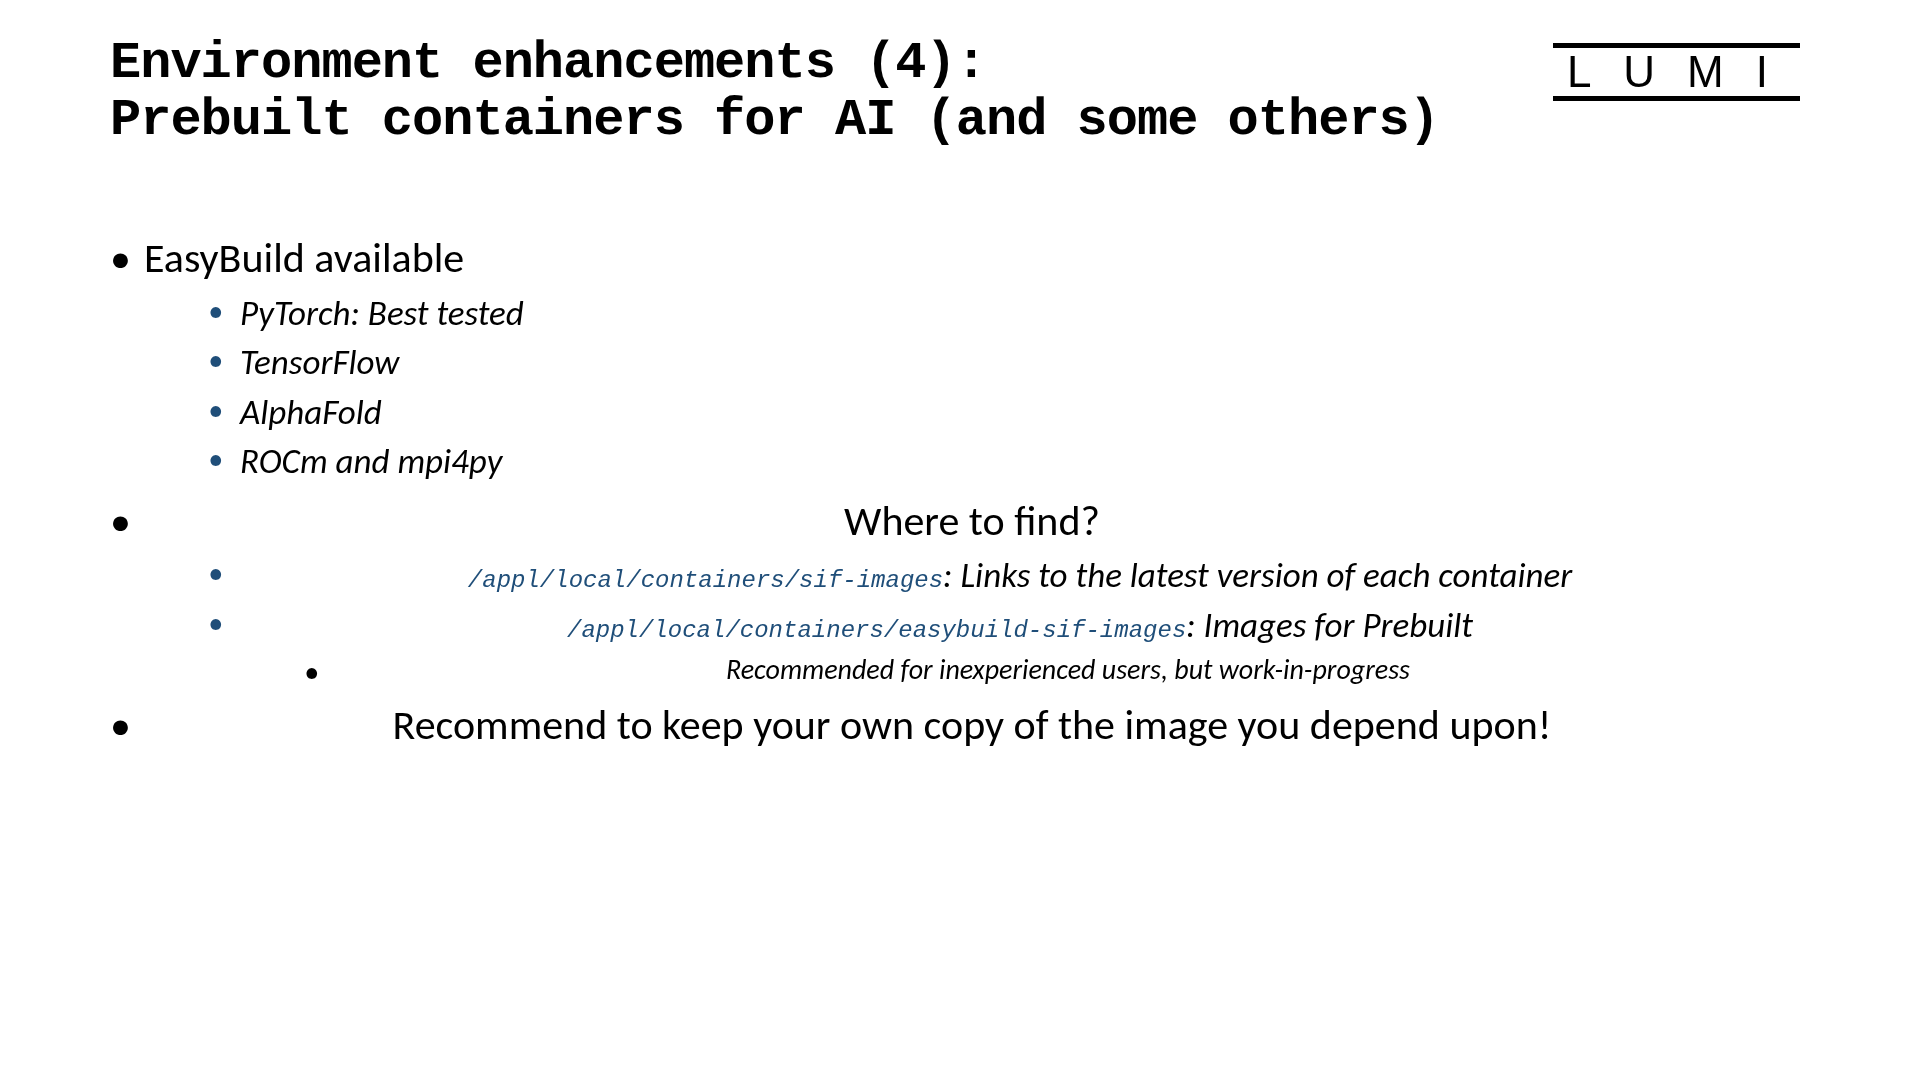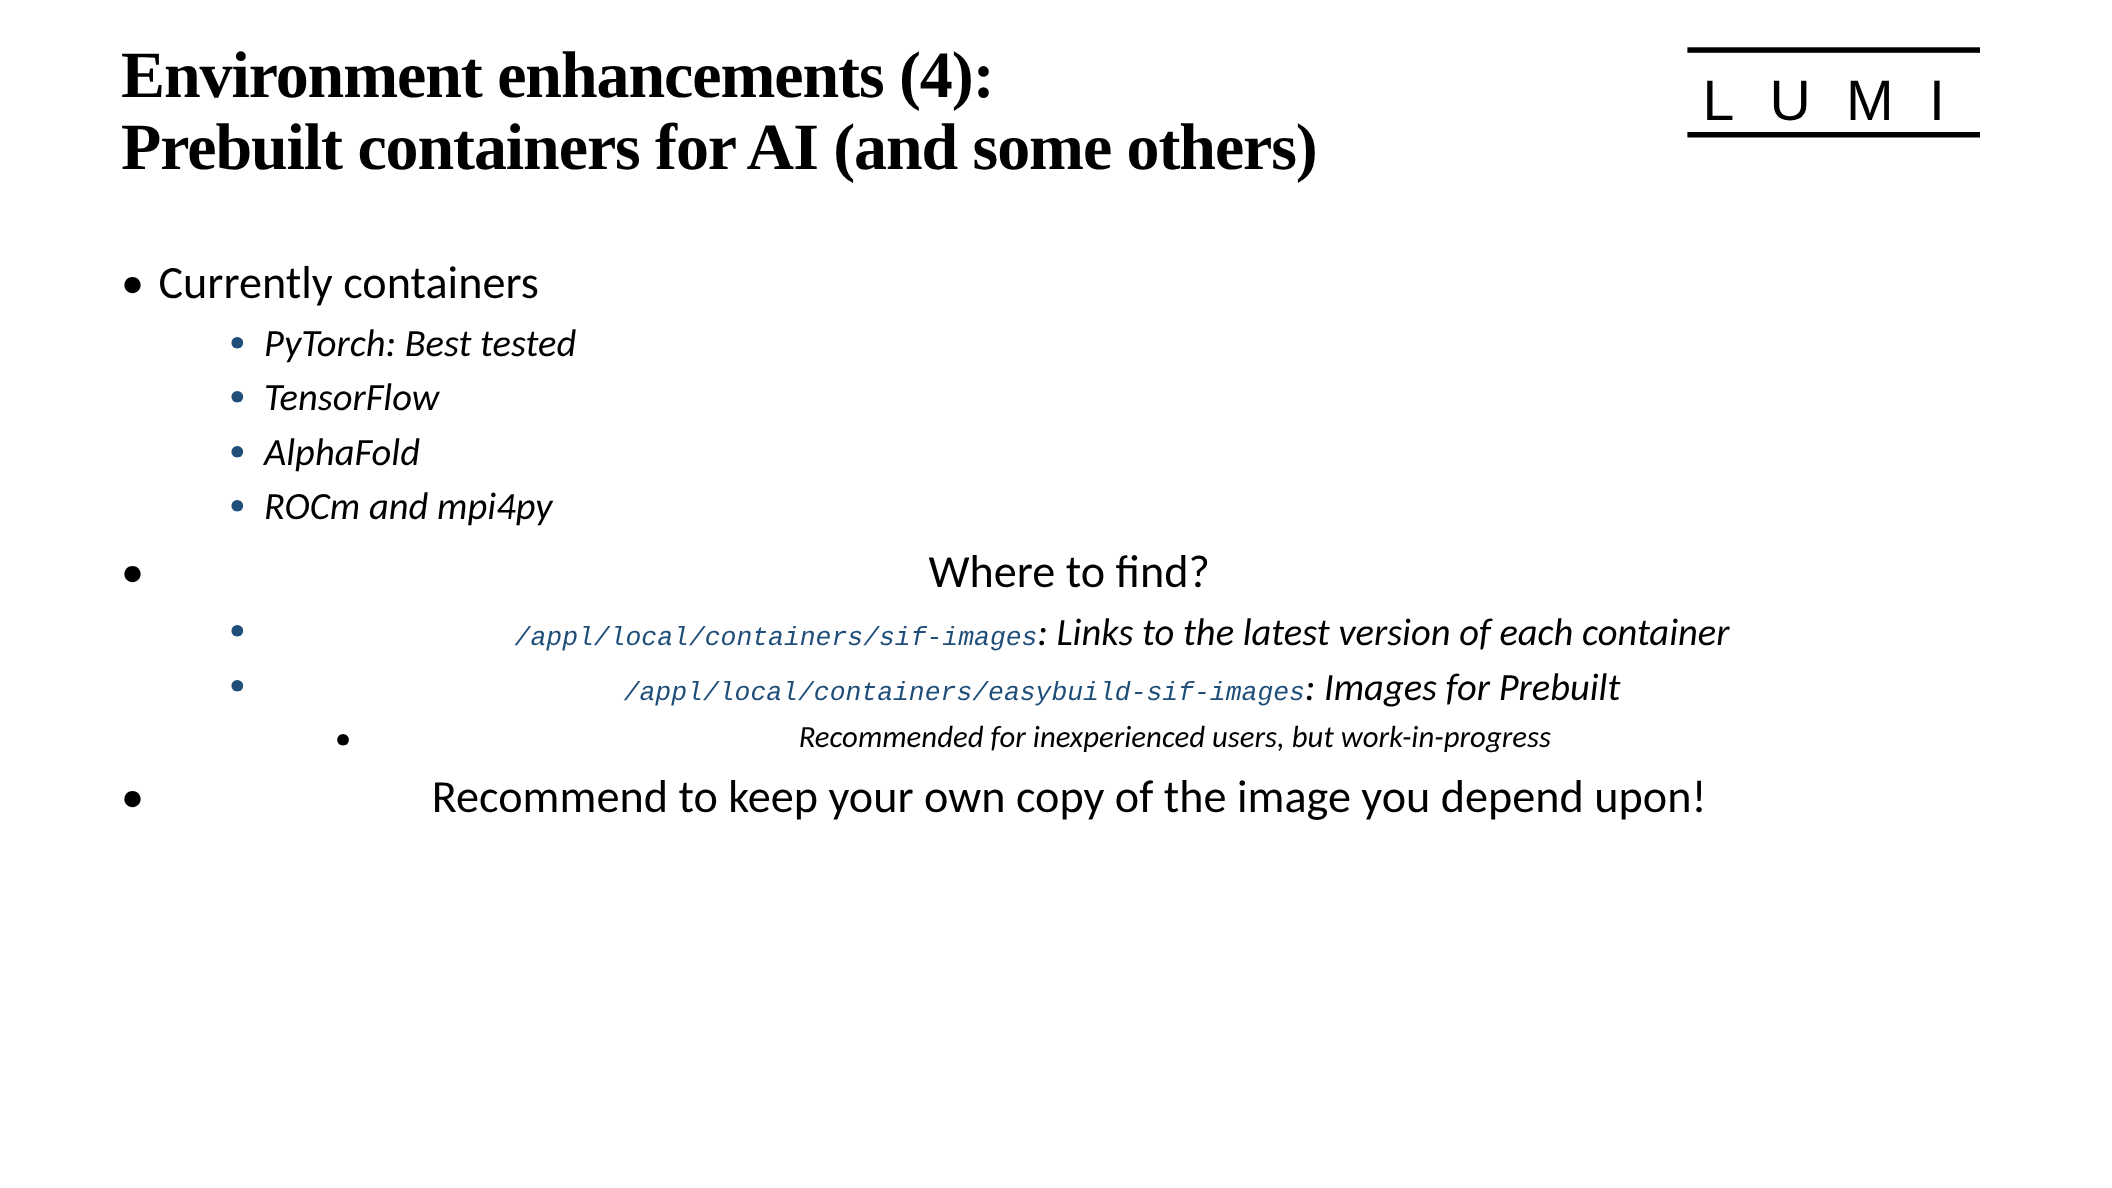--- a/index.html
+++ b/index.html
@@ -15,34 +15,34 @@
     .header {
       position: absolute;
       top: 35px;
       left: 110px;
       right: 120px;
       display: flex;
       justify-content: space-between;
       align-items: flex-start;
     }
     .title-block {
-      font-family: Liberation Serif, serif;
+      font-family: Liberation Mono, monospace;
       font-weight: 700;
-      font-size: 60px;
+      font-size: 52px;
       line-height: 1.1;
       letter-spacing: -1px;
     }
     .logo {
       font-family: Futura, "Century Gothic", "Segoe UI", sans-serif;
-      font-size: 52px;
+      font-size: 44px;
       letter-spacing: 32px;
       font-weight: 400;
       border-top: 5px solid #000;
       border-bottom: 5px solid #000;
-      padding: 18px 0 2px 14px;
+      padding: 2px 0 2px 14px;
       line-height: 1;
       margin-top: 8px;
     }
     .content {
       position: absolute;
       top: 230px;
       left: 110px;
       right: 120px;
     }
     ul.l1 { list-style: none; }
@@ -108,21 +108,21 @@
   <div class="title-block">
     <div>Environment enhancements (4):</div>
     <div>Prebuilt containers for AI (and some others)</div>
   </div>
   <div class="logo">LUMI</div>
 </div>
 
 <div class="content">
   <ul class="l1">
     <li>
-      <span>Currently containers</span>
+      <span>EasyBuild available</span>
       <ul class="l2">
         <li>PyTorch: Best tested</li>
         <li>TensorFlow</li>
         <li>AlphaFold</li>
         <li>ROCm and mpi4py</li>
       </ul>
     </li>
     <li>
       <span>Where to find?</span>
       <ul class="l2">

